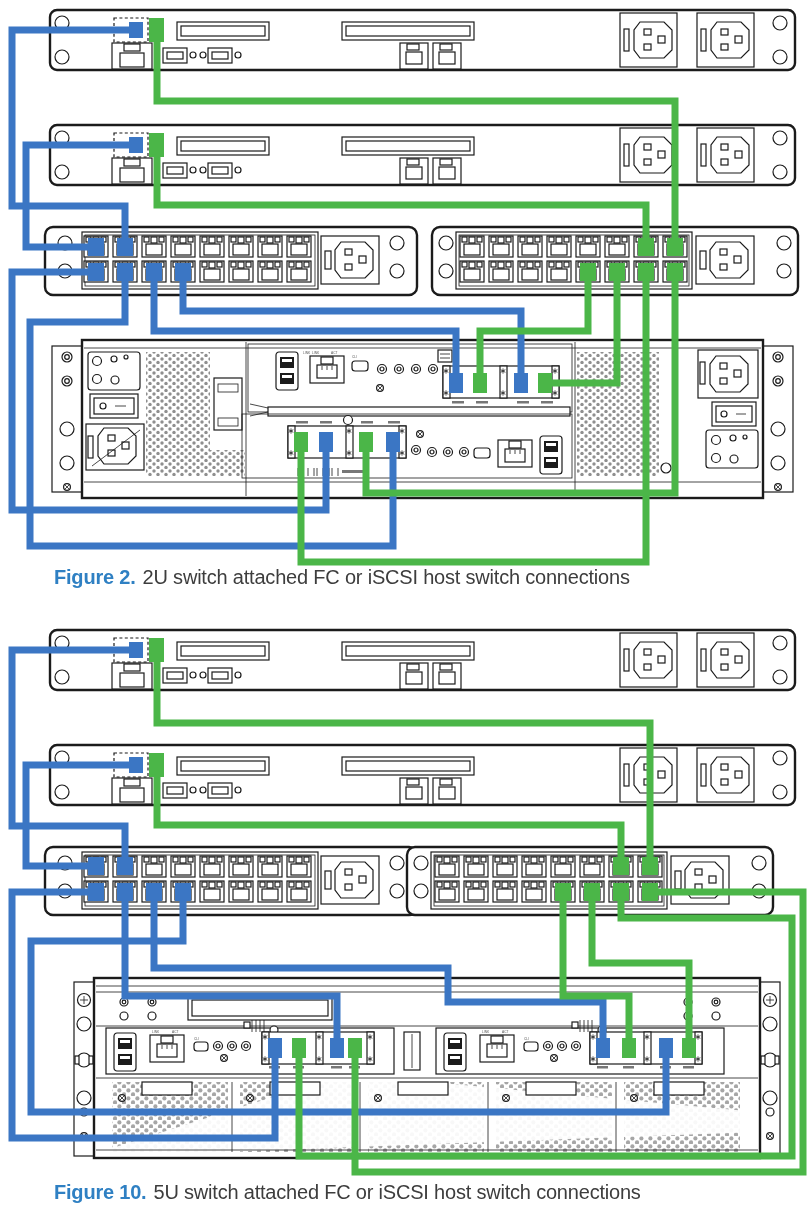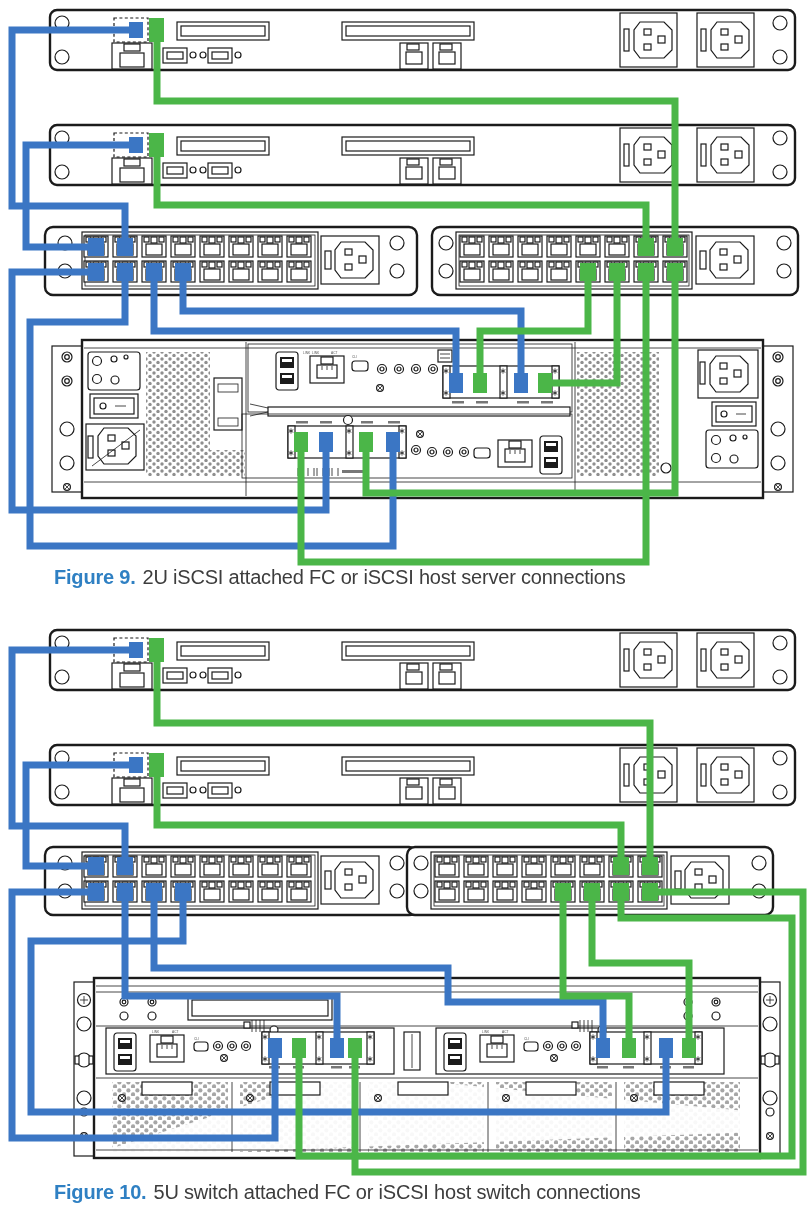--- a/index.html
+++ b/index.html
@@ -528,18 +528,18 @@
         <rect x="330" y="1038" width="14" height="20" class="conn" fill="#3B76C4"></rect>
         <rect x="348" y="1038" width="14" height="20" class="conn" fill="#4BB648"></rect>
         <rect x="596" y="1038" width="14" height="20" class="conn" fill="#3B76C4"></rect>
         <rect x="622" y="1038" width="14" height="20" class="conn" fill="#4BB648"></rect>
         <rect x="659" y="1038" width="14" height="20" class="conn" fill="#3B76C4"></rect>
         <rect x="682" y="1038" width="14" height="20" class="conn" fill="#4BB648"></rect>
       </g>
 </svg>
 
 <div class="caption" style="top:566px">
-  <span class="figlabel" style="color: rgb(47, 128, 195);">Figure 9.</span><span class="captext" style="color: rgb(61, 61, 61);">2U iSCSI attached FC or iSCSI host server connections</span>
+  <span class="figlabel" style="color: rgb(47, 128, 195);">Figure 2.</span><span class="captext" style="color: rgb(61, 61, 61);">2U switch attached FC or iSCSI host switch connections</span>
 </div>
 <div class="caption" style="top:1181px">
   <span class="figlabel" style="color: rgb(47, 128, 195);">Figure 10.</span><span class="captext" style="color: rgb(61, 61, 61);">5U switch attached FC or iSCSI host switch connections</span>
 </div>
 </div>
 
 </body></html>

